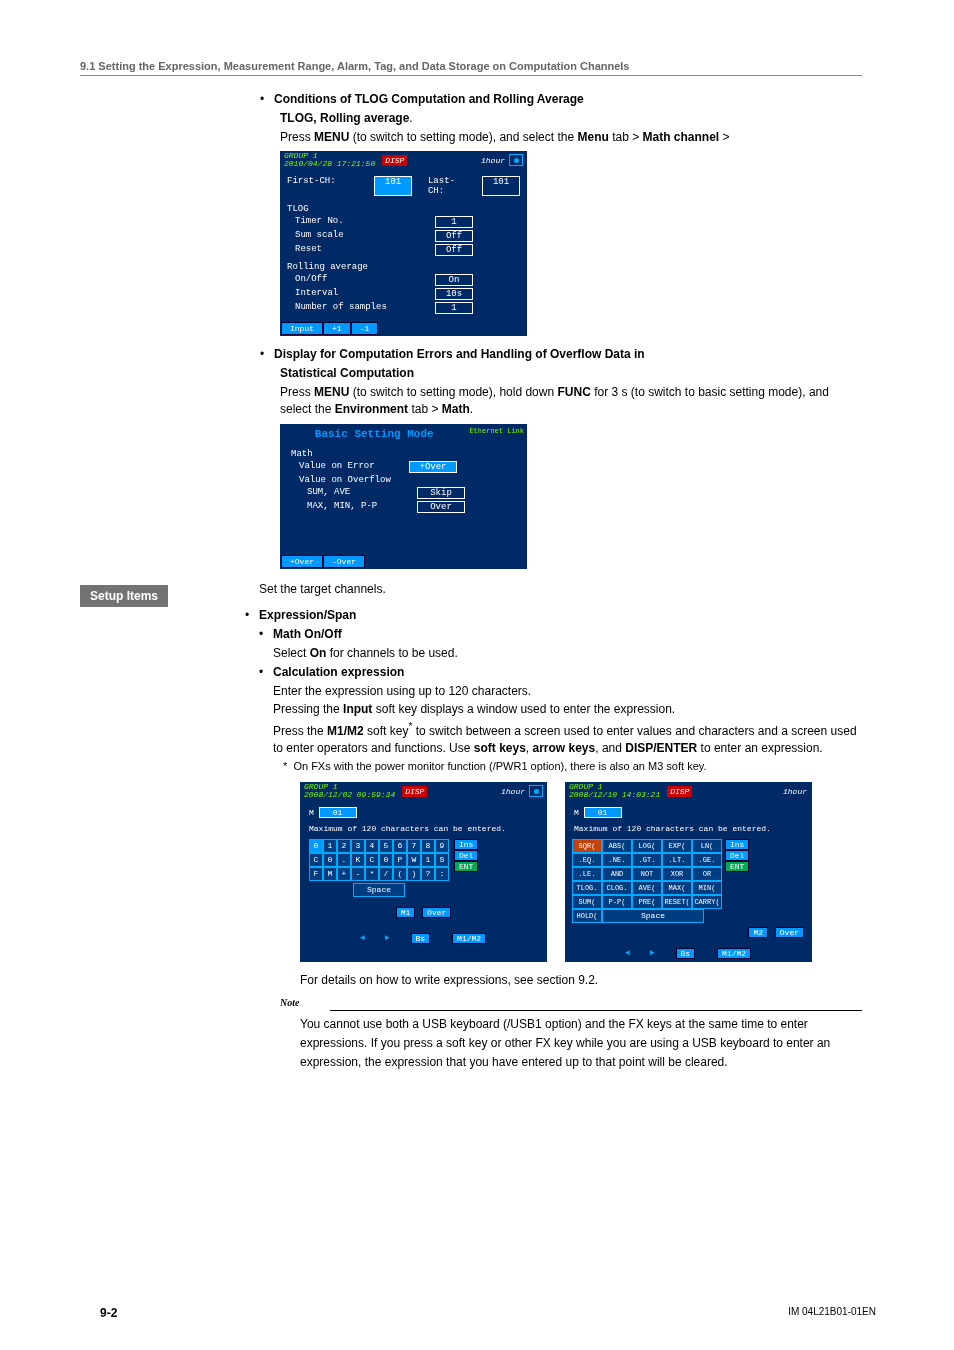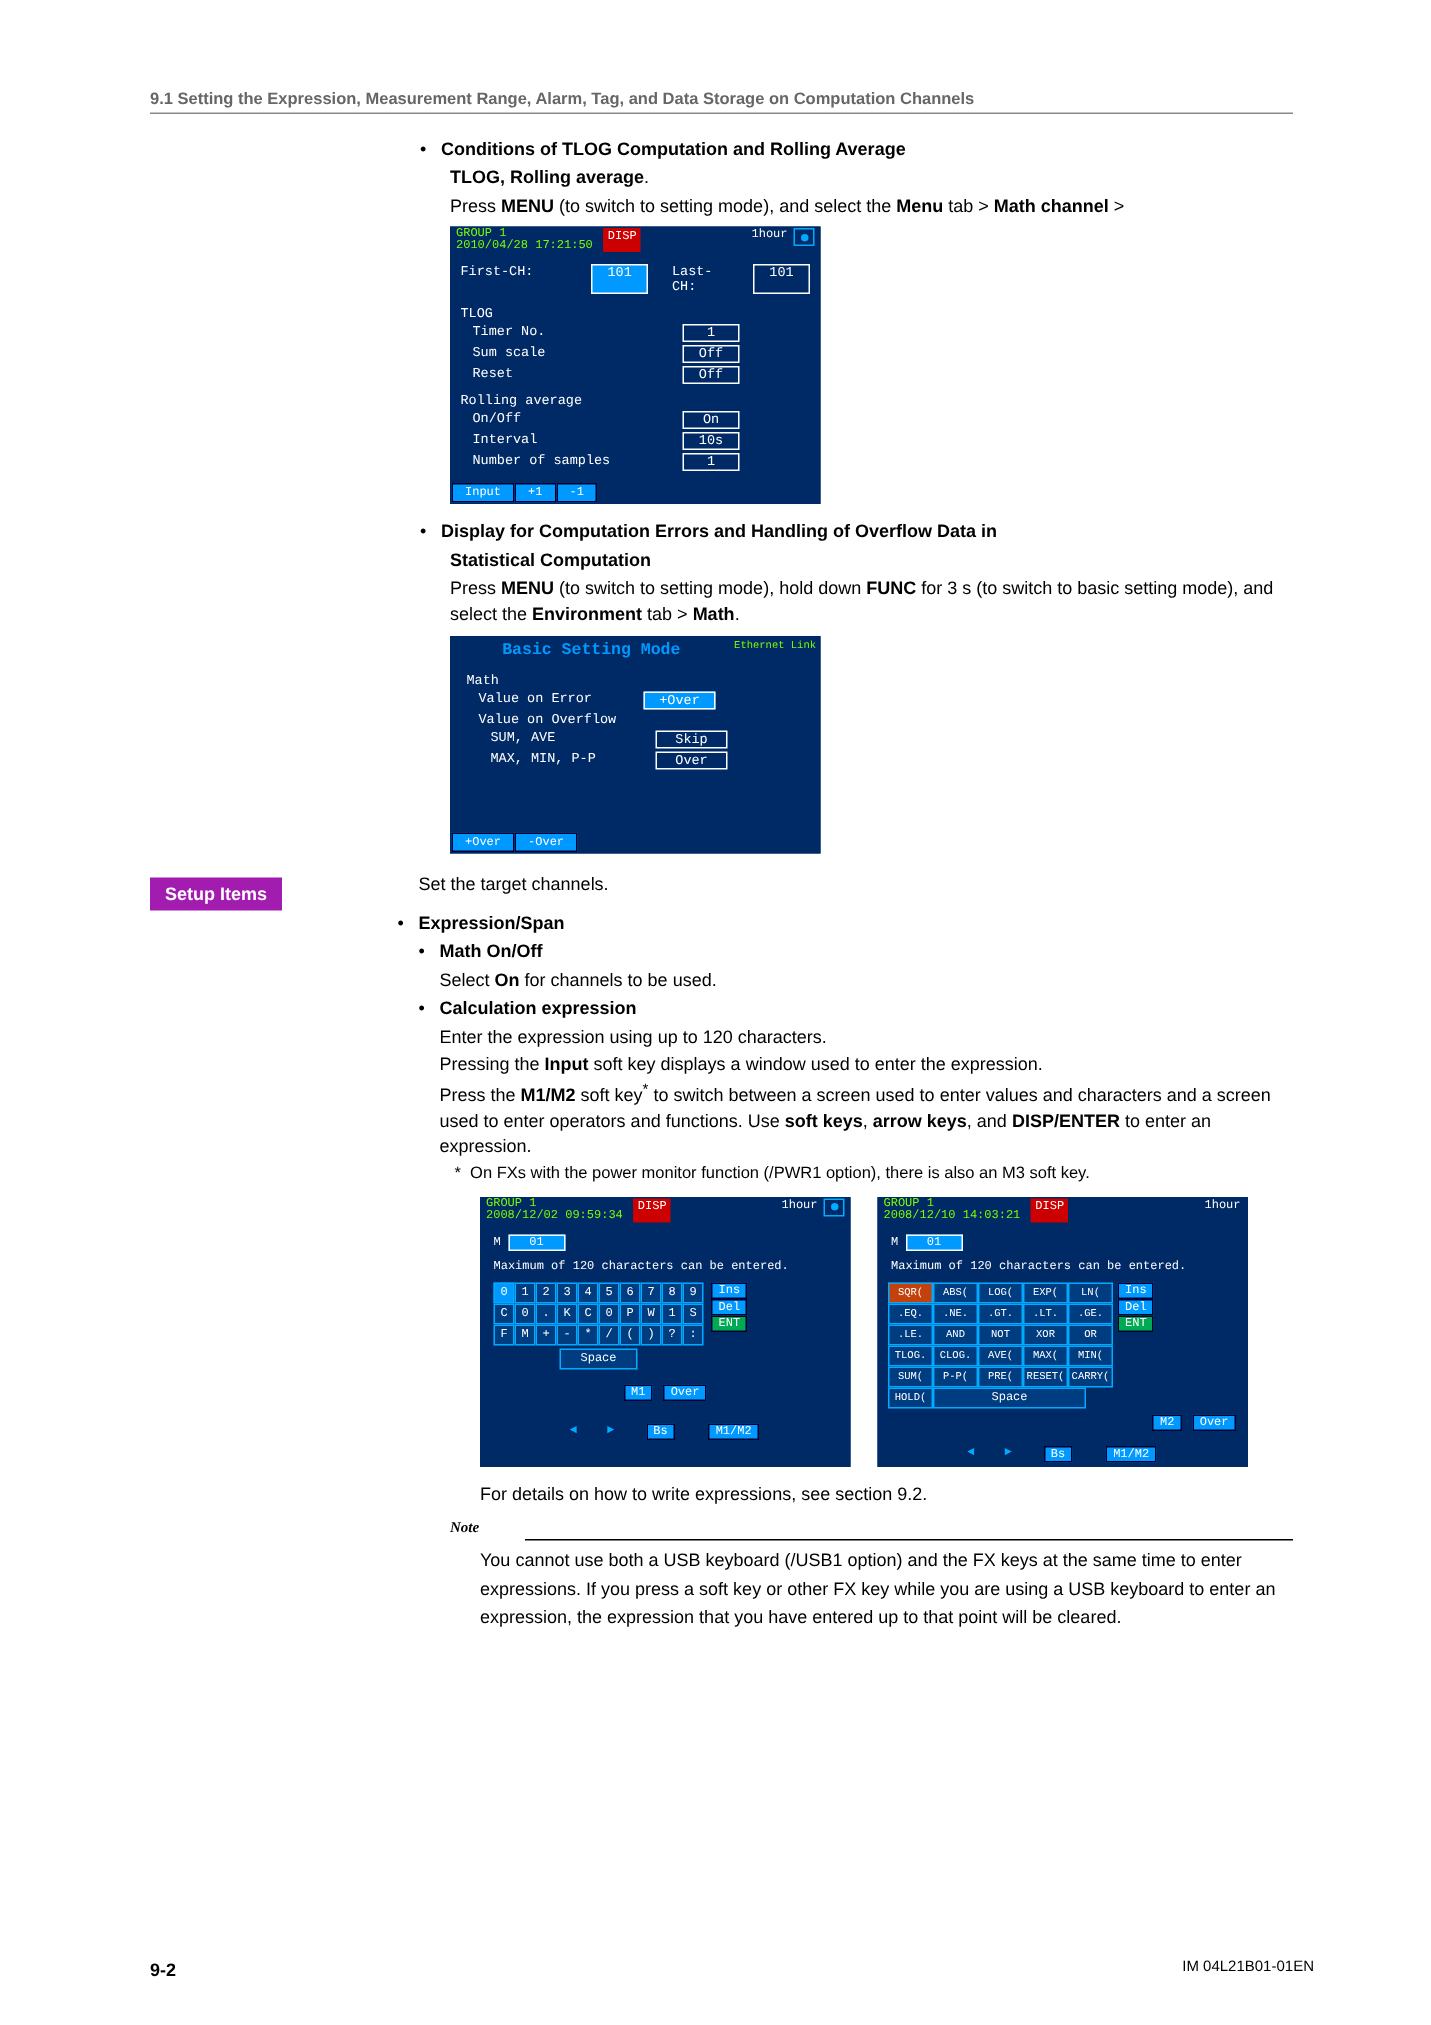--- a/index.html
+++ b/index.html
@@ -6,21 +6,21 @@
     margin: 0;
     font-family: Arial, Helvetica, sans-serif;
     font-size: 12px;
     color: #000;
     background: #fff;
   }
   .page {
     width: 932px;
     height: 1350px;
     box-sizing: border-box;
-    padding: 60px 70px 30px 100px;
+    padding: 60px 70px 30px 80px;
     position: relative;
   }
   .section-header {
     font-size: 11px;
     color: #666;
     border-bottom: 1px solid #888;
     padding-bottom: 3px;
     margin-bottom: 15px;
     font-weight: bold;
   }
@@ -35,22 +35,24 @@
     margin: 6px 0 10px 200px;
     width: 245px;
     border: 1px solid #002a66;
     background: #002a66;
     color: #fff;
     font-family: "Courier New", monospace;
     font-size: 9px;
   }
   .shot-topbar {
     display: flex;
+    align-items: center;
     height: 16px;
     background: #002a66;
+    font-style: italic;
   }
   .shot-topbar .grp { color: #7cfc00; font-size: 8px; padding: 0 3px; line-height: 8px;}
   .shot-topbar .disp { background:#c00; color:#fff; font-size:8px; padding:1px 3px; margin-left:4px;}
   .shot-topbar .spacer { flex:1; }
   .shot-topbar .hour { color:#fff; font-size:8px; padding:0 4px;}
   .shot-topbar .rec { width:12px; height:10px; border:1px solid #0af; margin-right:3px; display:flex; align-items:center; justify-content:center;}
   .shot-topbar .rec::after{content:"";width:5px;height:5px;border-radius:50%;background:#0af;}
   .shot-body { padding: 6px; color:#fff;}
   .shot-row { display:flex; margin:2px 0;}
   .shot-label { width: 110px; color:#fff;}
@@ -68,21 +70,21 @@
     color:#fff;
     font-family: "Courier New", monospace;
     font-size: 9px;
   }
   .shot2-title { background:#002a66; color:#09f; text-align:center; font-size:11px; padding:3px 0; font-weight:bold;}
   .shot2-corner{ float:right; color:#7cfc00; font-size:7px; padding:2px;}
   .shot2-body { padding:6px 10px 40px;}
 
   
   .sidebox {
-    background: #a21caf;
+    background: #737373;
     color: #fff;
     font-weight: bold;
     font-size: 12px;
     padding: 4px 10px;
     display: inline-block;
     margin-top: 6px;
   }
   .side-row {
     display:flex;
     margin-top: 10px;

